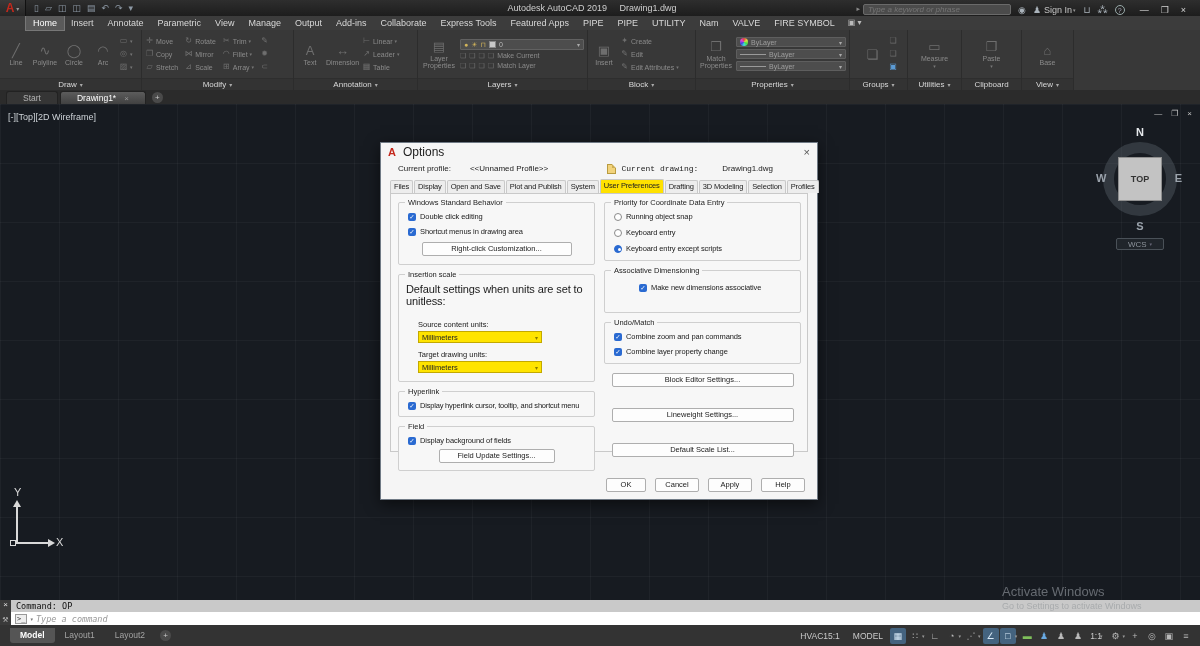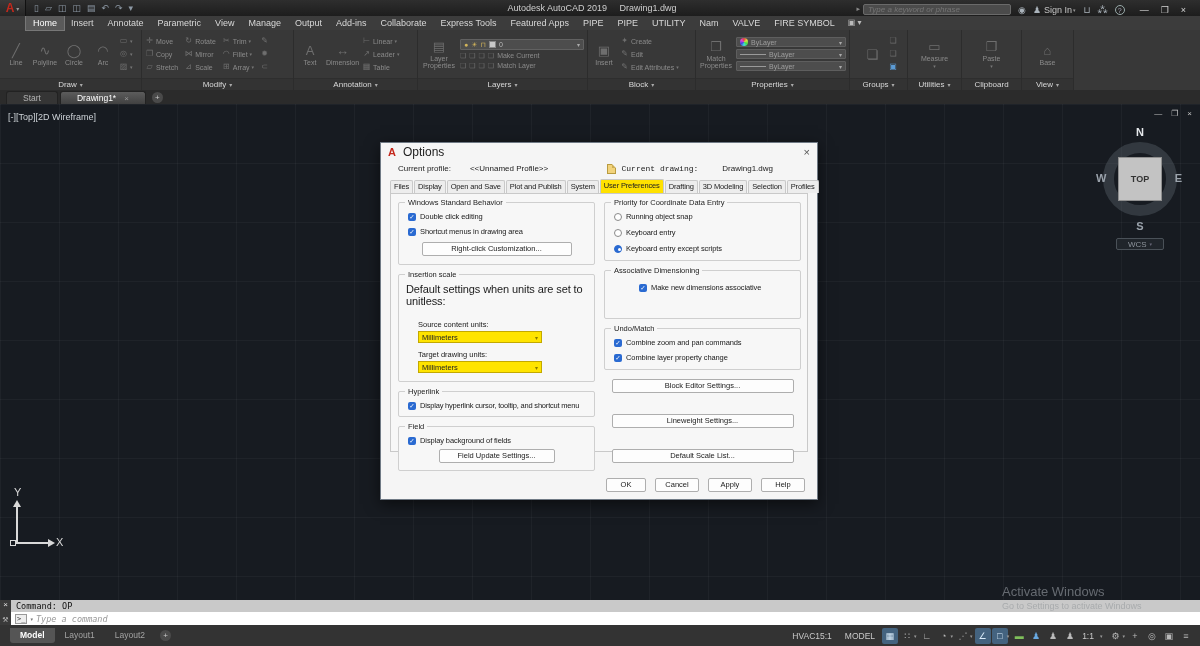--- a/index.html
+++ b/index.html
@@ -135,21 +135,21 @@
   .radio.sel { background:#2a6ad1; border-color:#2a6ad1; }
   .radio.sel:after { content:""; position:absolute; left:2.5px; top:2.5px; width:3px; height:3px; background:#fff; border-radius:50%; }
   .dlg-btn { display:block; background:#fdfdfd; border:1px solid #aeaeae; border-radius:2px; font-size:7.5px; height:14px; line-height:12px; text-align:center; color:#1a1a1a; font-family:"Liberation Sans",sans-serif; }
   .btn-rc { width:150px; margin:2px auto 4px auto; }
   .btn-fu { width:116px; margin:1px auto 3px auto; }
   .desc { font-size:11px; margin:1px 0 13px 1px; letter-spacing:-0.1px; }
   .unit-lab { font-size:7.5px; margin:0 0 2px 13px; }
   .ycombo { width:124px; height:12px; background:#ffe400; border:1px solid #c3a900; display:flex; align-items:center; padding:0 3px; margin:0 0 7px 13px; }
   .ycombo .yl { font-size:7.5px; color:#222; }
   .ycombo .ycar { margin-left:auto; color:#8a7c00; font-size:6px; }
-  .assoc-pad { padding-top:10px; padding-bottom:24px; }
+  .assoc-pad { padding-top:10px; padding-bottom:18px; }
   .assoc-pad .cbrow { margin-left:28px; }
   .sidebtn { width:182px; margin:0 auto 21px auto; }
   .dlg-footer { position:absolute; bottom:7px; right:12px; display:flex; gap:9px; }
   .dlg-footer .dlg-btn { width:44px; }
 
   
   .cmdline { position:absolute; top:600px; left:0; right:0; height:25px; z-index:35; }
   .cmd-gutter { position:absolute; left:0; top:0; width:11px; height:25px; background:#3a3a3a; display:flex; flex-direction:column; align-items:center; justify-content:space-between; padding:1px 0; }
   .cmd-gutter .gx { color:#e0e0e0; font-size:8px; line-height:8px; }
   .cmd-gutter .gw { color:#b5b5b5; font-size:7px; line-height:8px; }
@@ -164,21 +164,21 @@
   .ltab { font-size:8.5px; color:#a3a3a3; padding:0 10px; height:15px; line-height:15px; border-radius:0 0 3px 3px; }
   .ltab.active { background:#555; color:#fff; font-weight:bold; }
   .ltab-add { width:11px; height:11px; border-radius:50%; background:#4a4a4a; color:#ccc; font-size:8px; line-height:11px; text-align:center; margin-left:5px; }
   .st-right { margin-left:auto; display:flex; align-items:center; gap:1px; }
   .st-txt { font-size:8.5px; color:#cacaca; padding:0 6px; white-space:nowrap; }
   .sticon { width:16px; height:16px; display:flex; align-items:center; justify-content:center; font-size:9px; color:#b9b9b9; border-radius:2px; }
   .sticon.active { background:#44637f; color:#d8eaf8; }
   .sticon.green { color:#7fbf5a; }
   .sticon.blue { color:#68a8e0; }
   .stcar { font-size:5px; color:#999; margin:0 1px 0 -2px; }
-  .st-scale { font-size:8.5px; color:#cacaca; display:flex; align-items:center; gap:8px; padding:0 3px;text-align:right; }
+  .st-scale { font-size:8.5px; color:#cacaca; display:flex; align-items:center; gap:0; padding:0 3px;text-align:right; }
 </style>
 </head>
 <body>
 
 <div class="titlebar">
   <div class="applogo">
     <span class="a">A</span>
     <span class="car">▾</span>
   </div>
   <div class="qat">

